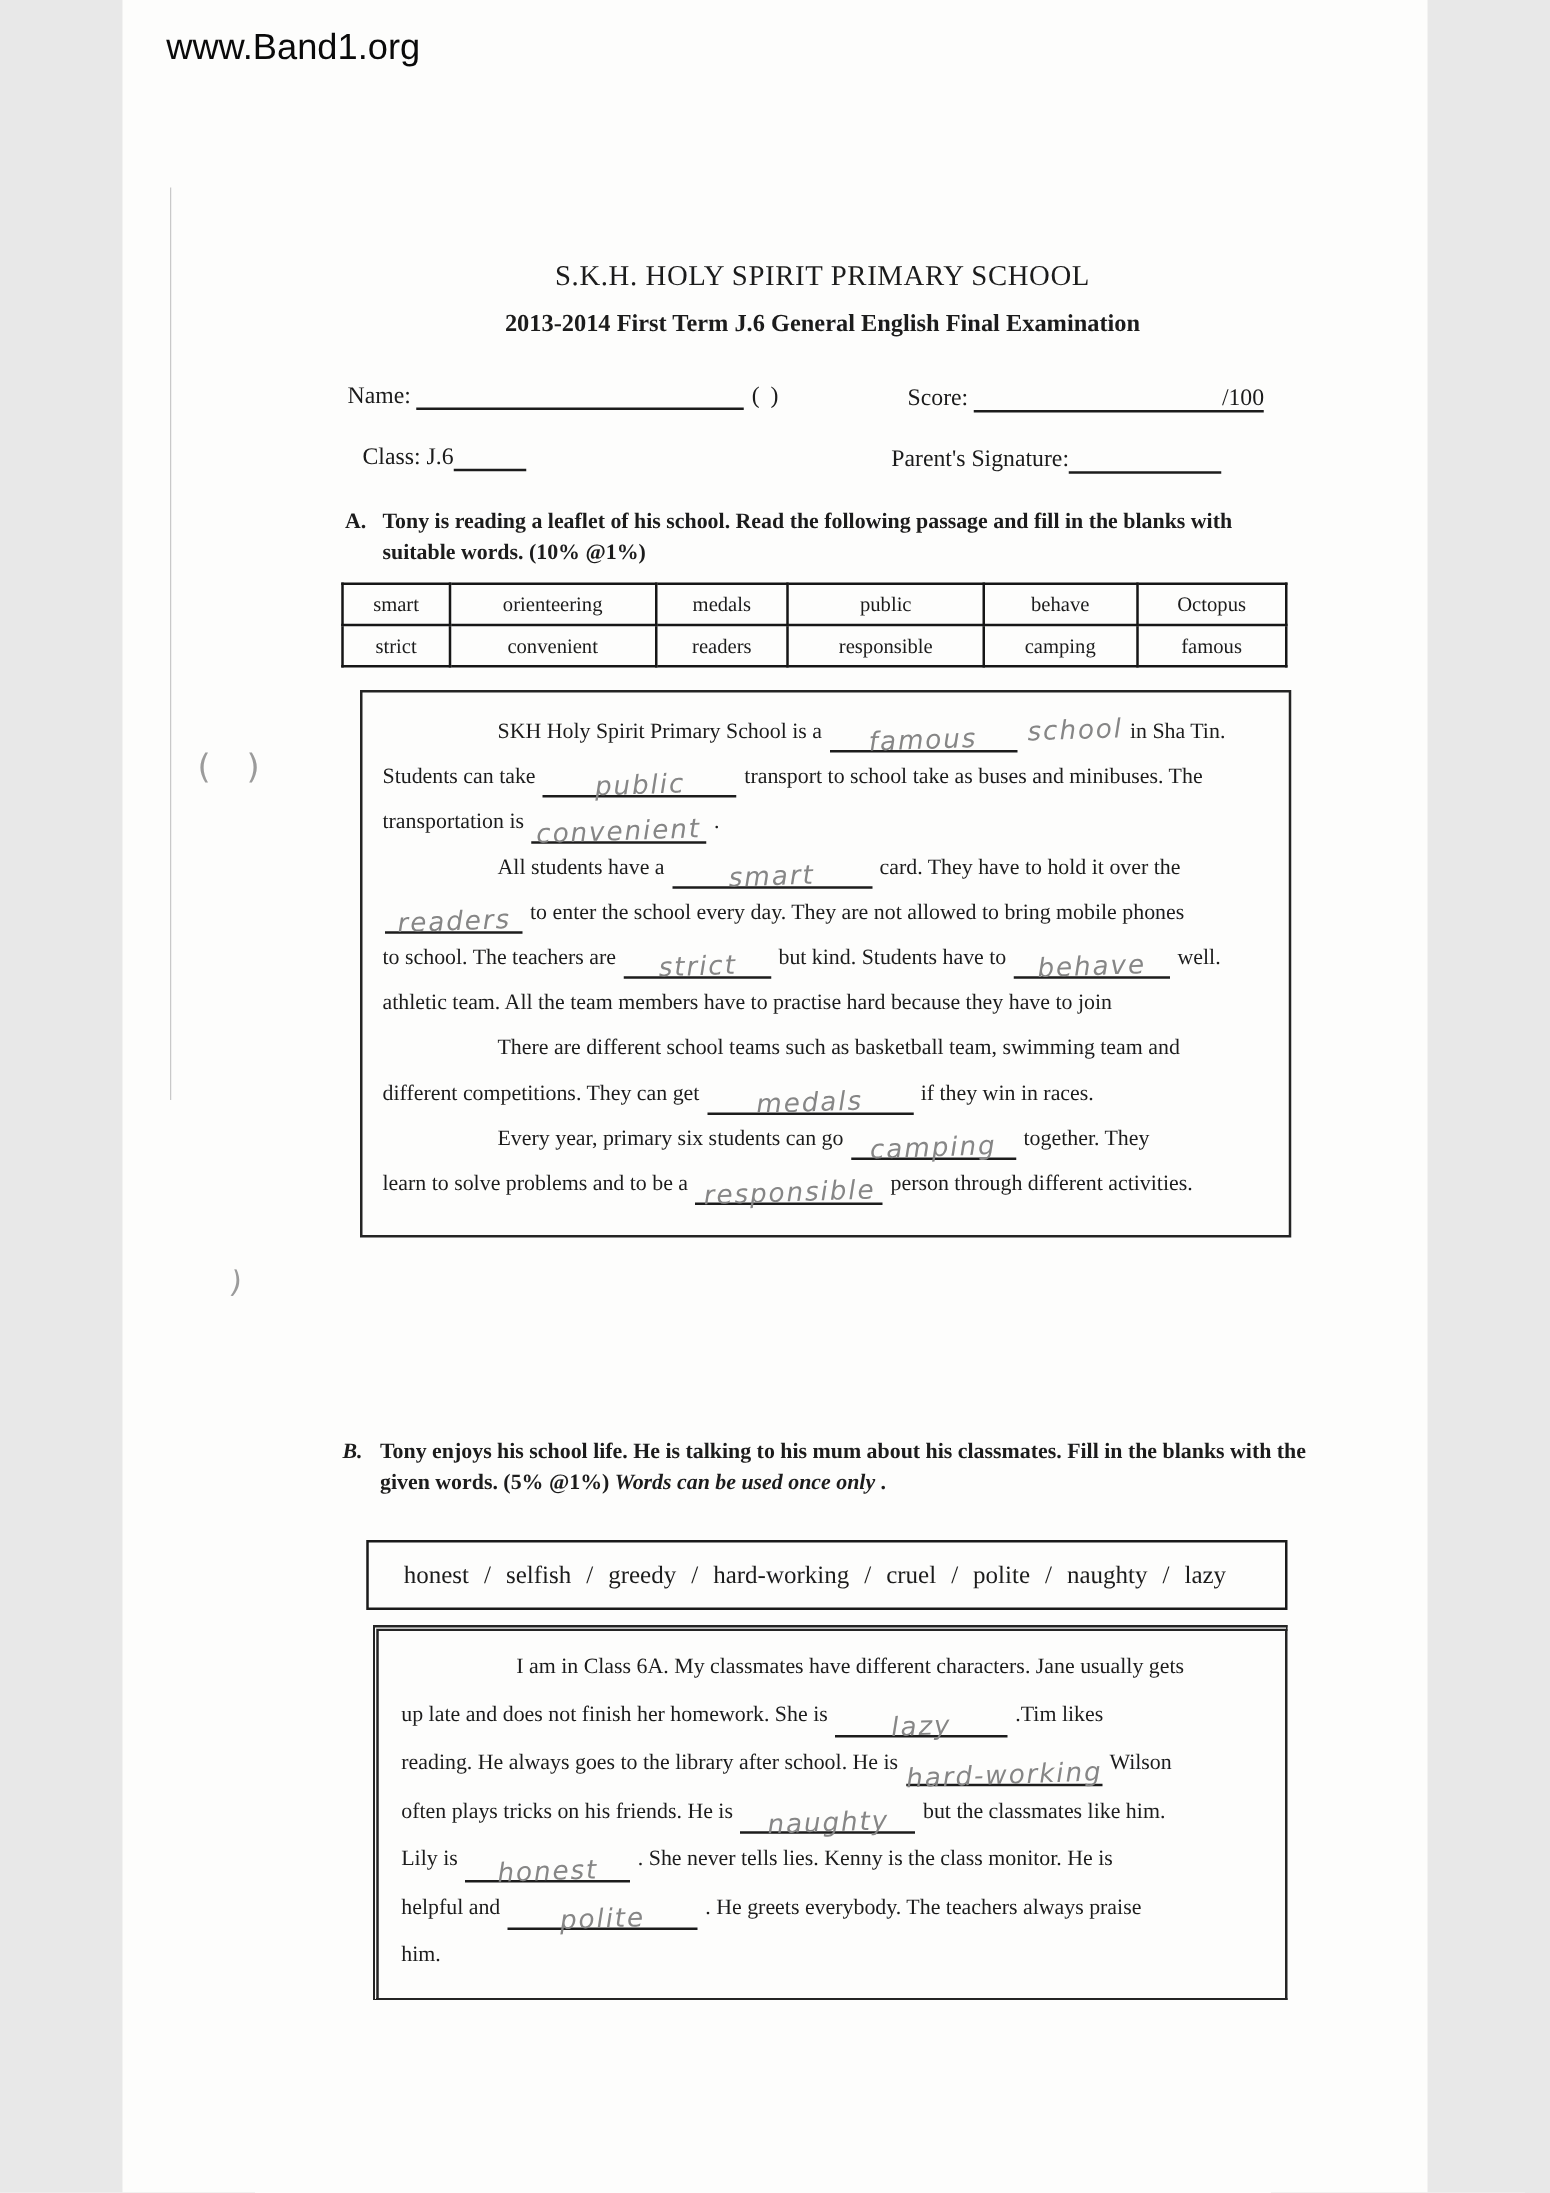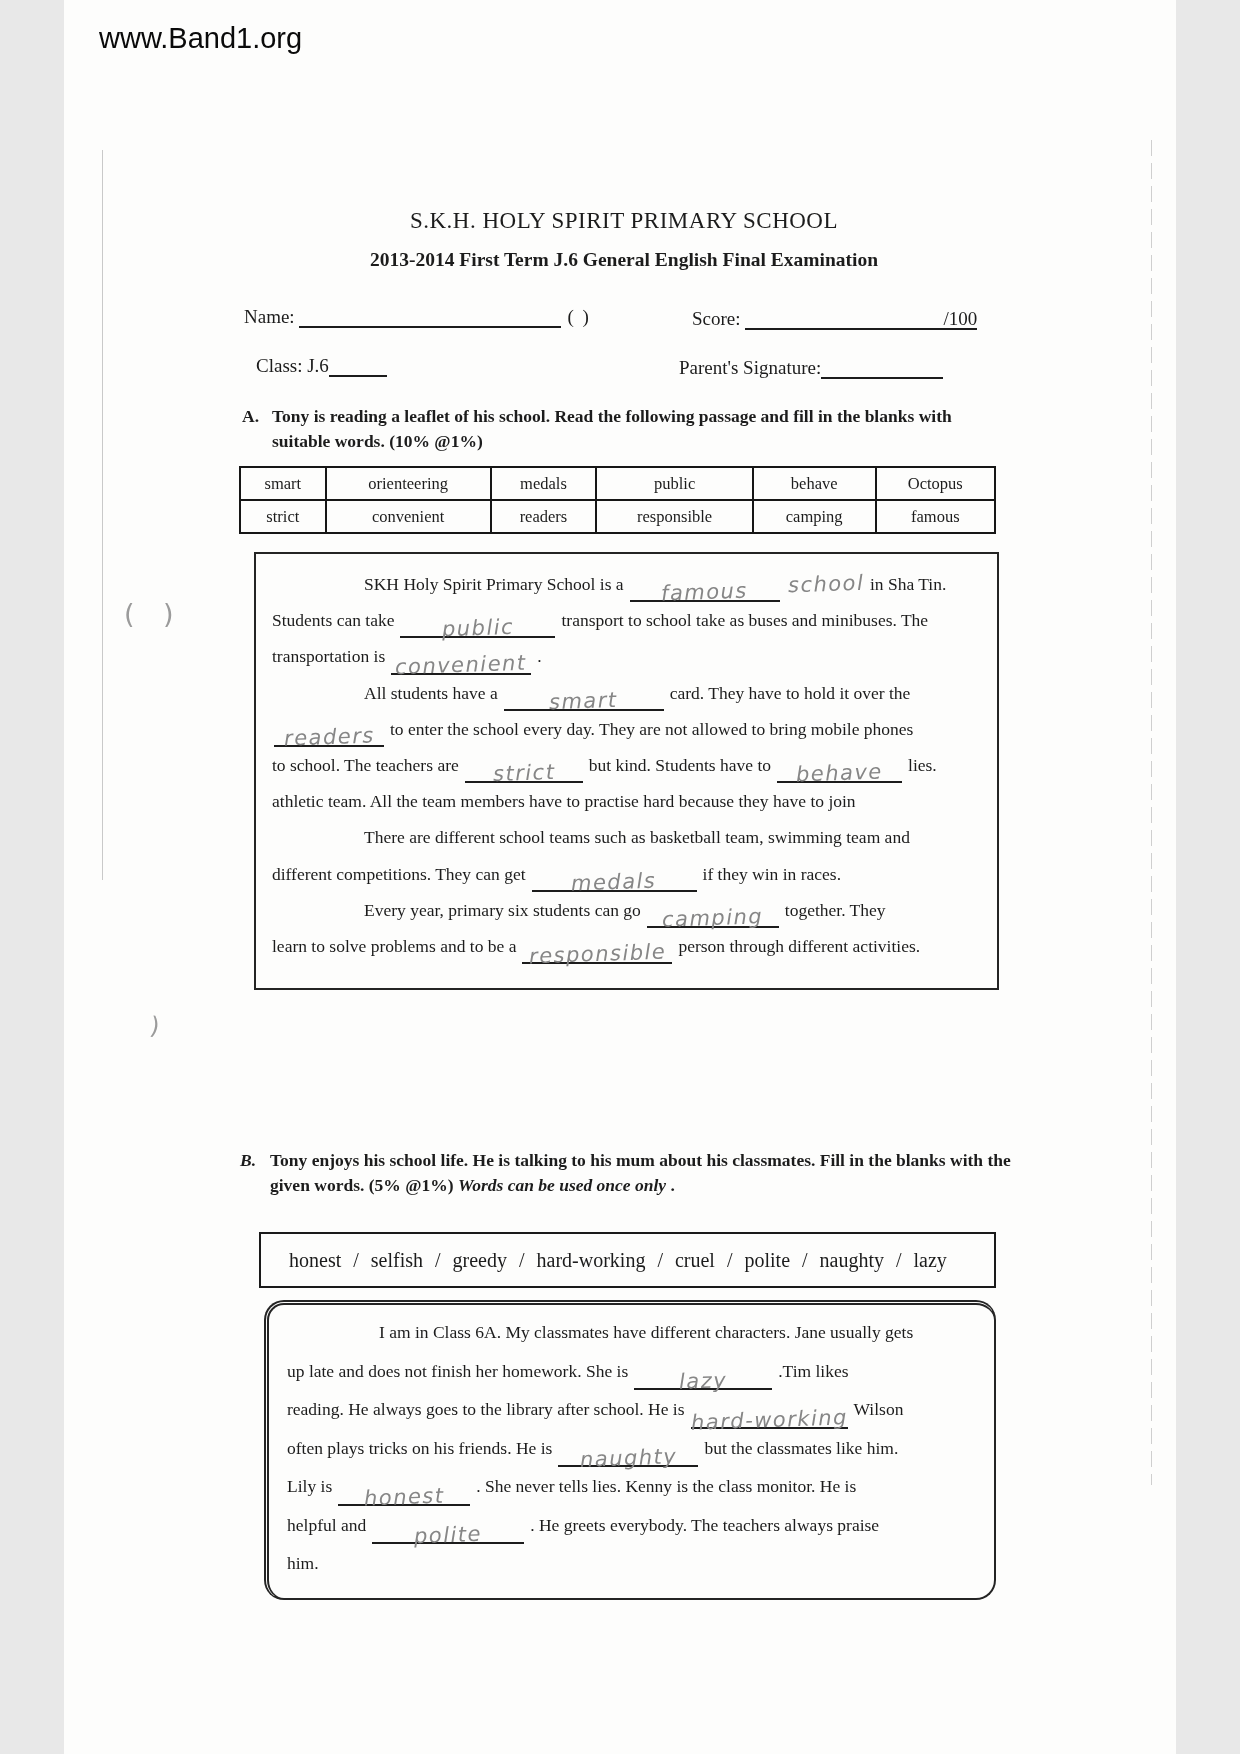--- a/index.html
+++ b/index.html
@@ -1,19 +1,19 @@
 <!DOCTYPE html>
 <html><head>
 <meta charset="utf-8">
 <style>
   html,body{margin:0;padding:0;background:#e8e8e8;}
   .page{
-    position:relative;width:1112px;height:1754px;margin:0 auto;
+    position:relative;width:1004px;height:1754px;margin:0 auto;
     background:#fdfdfc;color:#1c1c1c;
-    font-family:"Liberation Serif", serif;overflow:hidden;
+    font-family:"Liberation Serif", serif;overflow:hidden;padding-left:40px;
   }
   .watermark{
     position:absolute;left:35px;top:22px;font-family:"Liberation Sans",sans-serif;
     font-size:29px;color:#0a0a0a;
   }
   
   .scanline-left{position:absolute;left:38px;top:150px;width:1px;height:730px;background:#c9c9c9;}
   .scanline-right{position:absolute;left:1087px;top:140px;width:1px;height:1345px;
     background:repeating-linear-gradient(180deg,#cfcfcf 0 16px,transparent 16px 23px);}
   .paren-mark{position:absolute;left:60px;top:598px;font-size:27px;color:#9b9b9b;letter-spacing:10px;
@@ -44,21 +44,21 @@
   .sec-b .sec-label{font-style:italic;}
   .sec-note{font-style:italic;margin-top:48px;}
   
   .word-table{position:absolute;left:175px;top:466px;width:757px;border-collapse:collapse;
     font-size:16.5px;}
   .word-table td{border:2px solid #161616;text-align:center;height:31px;padding:0 4px;}
   
   .passage-box{position:absolute;border:2px solid #242424;font-size:17.5px;}
   .box-a{left:190px;top:552px;width:745px;height:438px;padding:12px 12px 0 14px;box-sizing:border-box;}
   .box-b{left:200px;top:1300px;width:732px;height:300px;padding:8px 12px 0 16px;box-sizing:border-box;
-    border-top:5px double #242424;border-left:5px double #242424;border-radius:20px;}
+    border-top:5px double #242424;border-left:5px double #242424;}
   .box-a .pline{line-height:36.2px;}
   .box-b .pline{line-height:38.5px;}
   .pline{white-space:nowrap;}
   .pline.indent{padding-left:92px;}
   .ptext{margin:16px 2px;}
   
   .word-bank{position:absolute;left:195px;top:1232px;width:737px;height:56px;border:2px solid #1a1a1a;
     box-sizing:border-box;display:flex;align-items:center;padding-left:28px;font-size:20px;word-spacing:7px;}
   
   .blank{display:inline-block;border-bottom:2px solid #1c1c1c;text-align:center;margin:0 4px;
@@ -125,21 +125,21 @@
         </tr>
       </tbody>
   </table>
 
   <div class="passage-box box-a">
       <div class="pline indent"><span class="ptext">SKH Holy Spirit Primary School is a</span><span class="blank" style="min-width: 150px;"><span class="handwriting">famous</span></span><span class="handwriting inline">school</span><span class="ptext">in Sha Tin.</span></div>
       <div class="pline"><span class="ptext">Students can take</span><span class="blank" style="min-width: 155px;"><span class="handwriting">public</span></span><span class="ptext">transport to school take as buses and minibuses. The</span></div>
       <div class="pline"><span class="ptext">transportation is</span><span class="blank" style="min-width: 140px;"><span class="handwriting">convenient</span></span><span class="ptext">.</span></div>
       <div class="pline indent"><span class="ptext">All students have a</span><span class="blank" style="min-width: 160px;"><span class="handwriting">smart</span></span><span class="ptext">card. They have to hold it over the</span></div>
       <div class="pline"><span class="blank" style="min-width: 110px;"><span class="handwriting">readers</span></span><span class="ptext">to enter the school every day. They are not allowed to bring mobile phones</span></div>
-      <div class="pline"><span class="ptext">to school. The teachers are</span><span class="blank" style="min-width: 118px;"><span class="handwriting">strict</span></span><span class="ptext">but kind. Students have to</span><span class="blank" style="min-width: 125px;"><span class="handwriting">behave</span></span><span class="ptext">lies.</span></div>
+      <div class="pline"><span class="ptext">to school. The teachers are</span><span class="blank" style="min-width: 118px;"><span class="handwriting">strict</span></span><span class="ptext">but kind. Students have to</span><span class="blank" style="min-width: 125px;"><span class="handwriting">behave</span></span><span class="ptext">well.</span></div>
       <div class="pline"><span class="ptext">athletic team. All the team members have to practise hard because they have to join</span></div>
       <div class="pline indent"><span class="ptext">There are different school teams such as basketball team, swimming team and</span></div>
       <div class="pline"><span class="ptext">different competitions. They can get</span><span class="blank" style="min-width: 165px;"><span class="handwriting">medals</span></span><span class="ptext">if they win in races.</span></div>
       <div class="pline indent"><span class="ptext">Every year, primary six students can go</span><span class="blank" style="min-width: 132px;"><span class="handwriting">camping</span></span><span class="ptext">together. They</span></div>
       <div class="pline"><span class="ptext">learn to solve problems and to be a</span><span class="blank" style="min-width: 150px;"><span class="handwriting">responsible</span></span><span class="ptext">person through different activities.</span></div>
     </div>
 
   <div class="sec-head sec-b">
     <span class="sec-label">B.</span>
     <span><span>Tony enjoys his school life. He is talking to his mum about his classmates.  Fill in the blanks with the given words.  (5% @1%)  </span><span class="sec-note">Words can be used once only</span><span> .</span></span>

